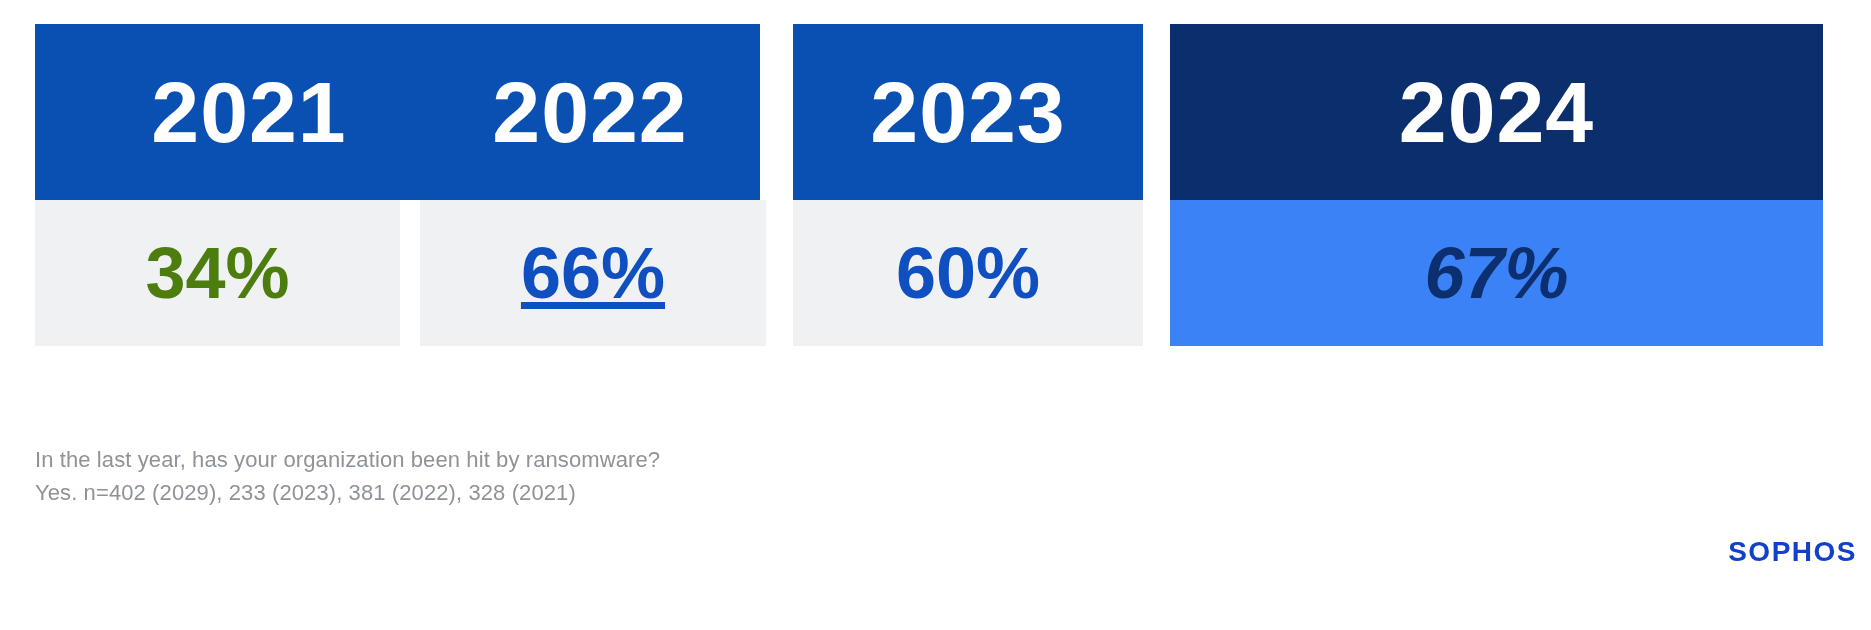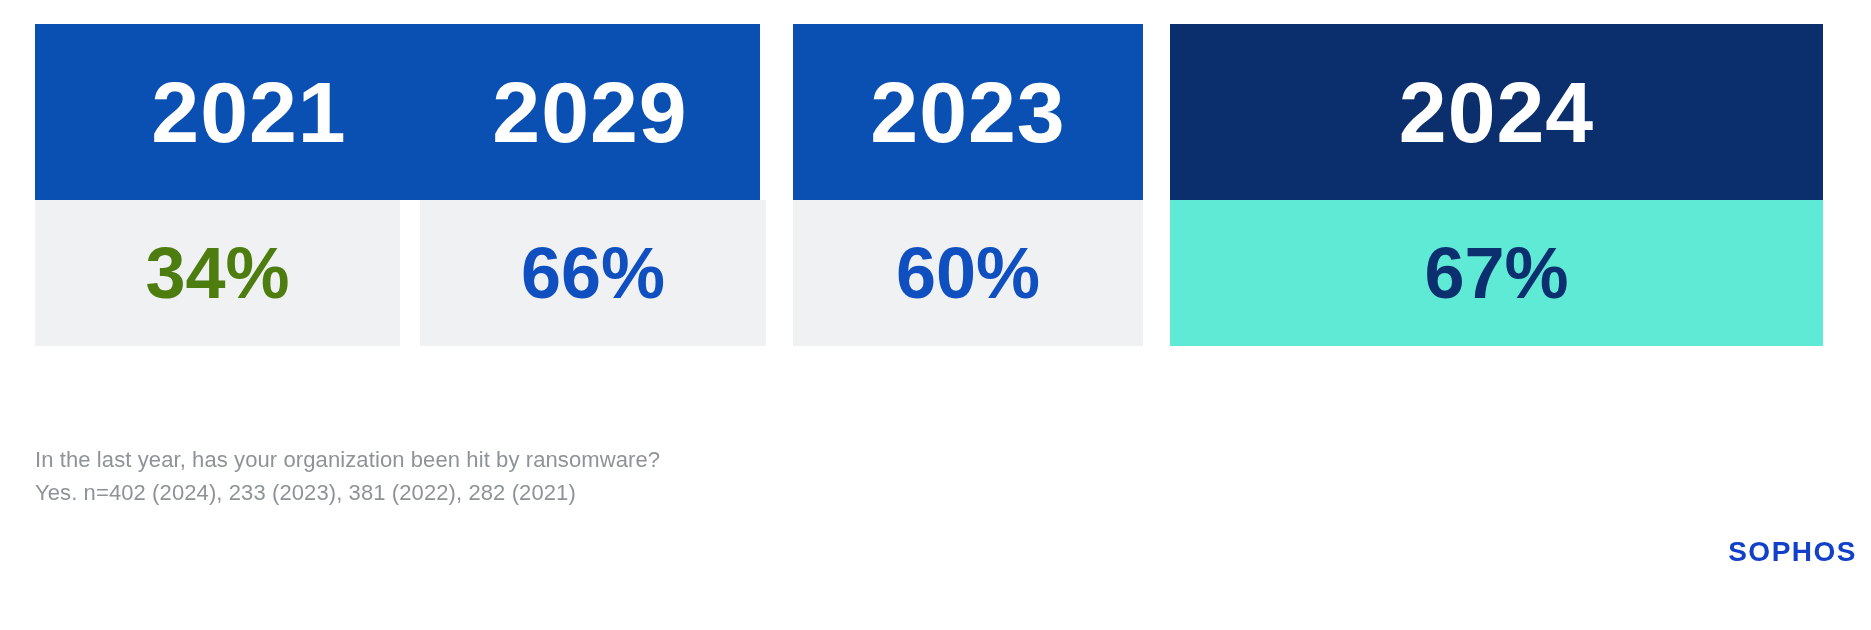--- a/index.html
+++ b/index.html
@@ -129,47 +129,47 @@
       <div class="card-header" style-bg="#0a4fb2" style="background: rgb(10, 79, 178);">
         <span class="card-year">2021</span>
       </div>
       <div class="card-body" style="background: rgb(239, 241, 243);">
         <span class="card-value" style="color: #4d7c0f;">34%</span>
       </div>
     </div>
 
     <div class="stat-card" id="card-1">
       <div class="card-header" style="background: rgb(10, 79, 178);">
-        <span class="card-year">2029</span>
+        <span class="card-year">2022</span>
       </div>
       <div class="card-body" style="background: rgb(239, 241, 243);">
-        <span class="card-value" style="color: rgb(15, 79, 192);">66%</span>
+        <span class="card-value" style="color: rgb(15, 79, 192); text-decoration: underline;">66%</span>
       </div>
     </div>
 
     <div class="stat-card" id="card-2">
       <div class="card-header" style="background: rgb(10, 79, 178);">
         <span class="card-year">2023</span>
       </div>
       <div class="card-body" style="background: rgb(239, 241, 243);">
         <span class="card-value" style="color: rgb(15, 79, 192);">60%</span>
       </div>
     </div>
 
     <div class="stat-card" id="card-3">
       <div class="card-header" style="background: rgb(11, 46, 109);">
         <span class="card-year">2024</span>
       </div>
-      <div class="card-body" style="background: #5eead4;">
+      <div class="card-body" style="background: #3b82f6; font-style: italic;">
         <span class="card-value" style="color: rgb(12, 47, 112);">67%</span>
       </div>
     </div>
 
   </div>
 
   <div id="caption">
     <div class="caption-line" style="color: rgb(142, 147, 152);">In the last year, has your organization been hit by ransomware?</div>
-    <div class="caption-line" style="color: rgb(142, 147, 152);">Yes. n=402 (2024), 233 (2023), 381 (2022), 282 (2021)</div>
+    <div class="caption-line" style="color: rgb(142, 147, 152);">Yes. n=402 (2029), 233 (2023), 381 (2022), 328 (2021)</div>
   </div>
 
   <div id="logo" style="color: rgb(18, 64, 200);">SOPHOS</div>
 
 </div>
 
 </body></html>

